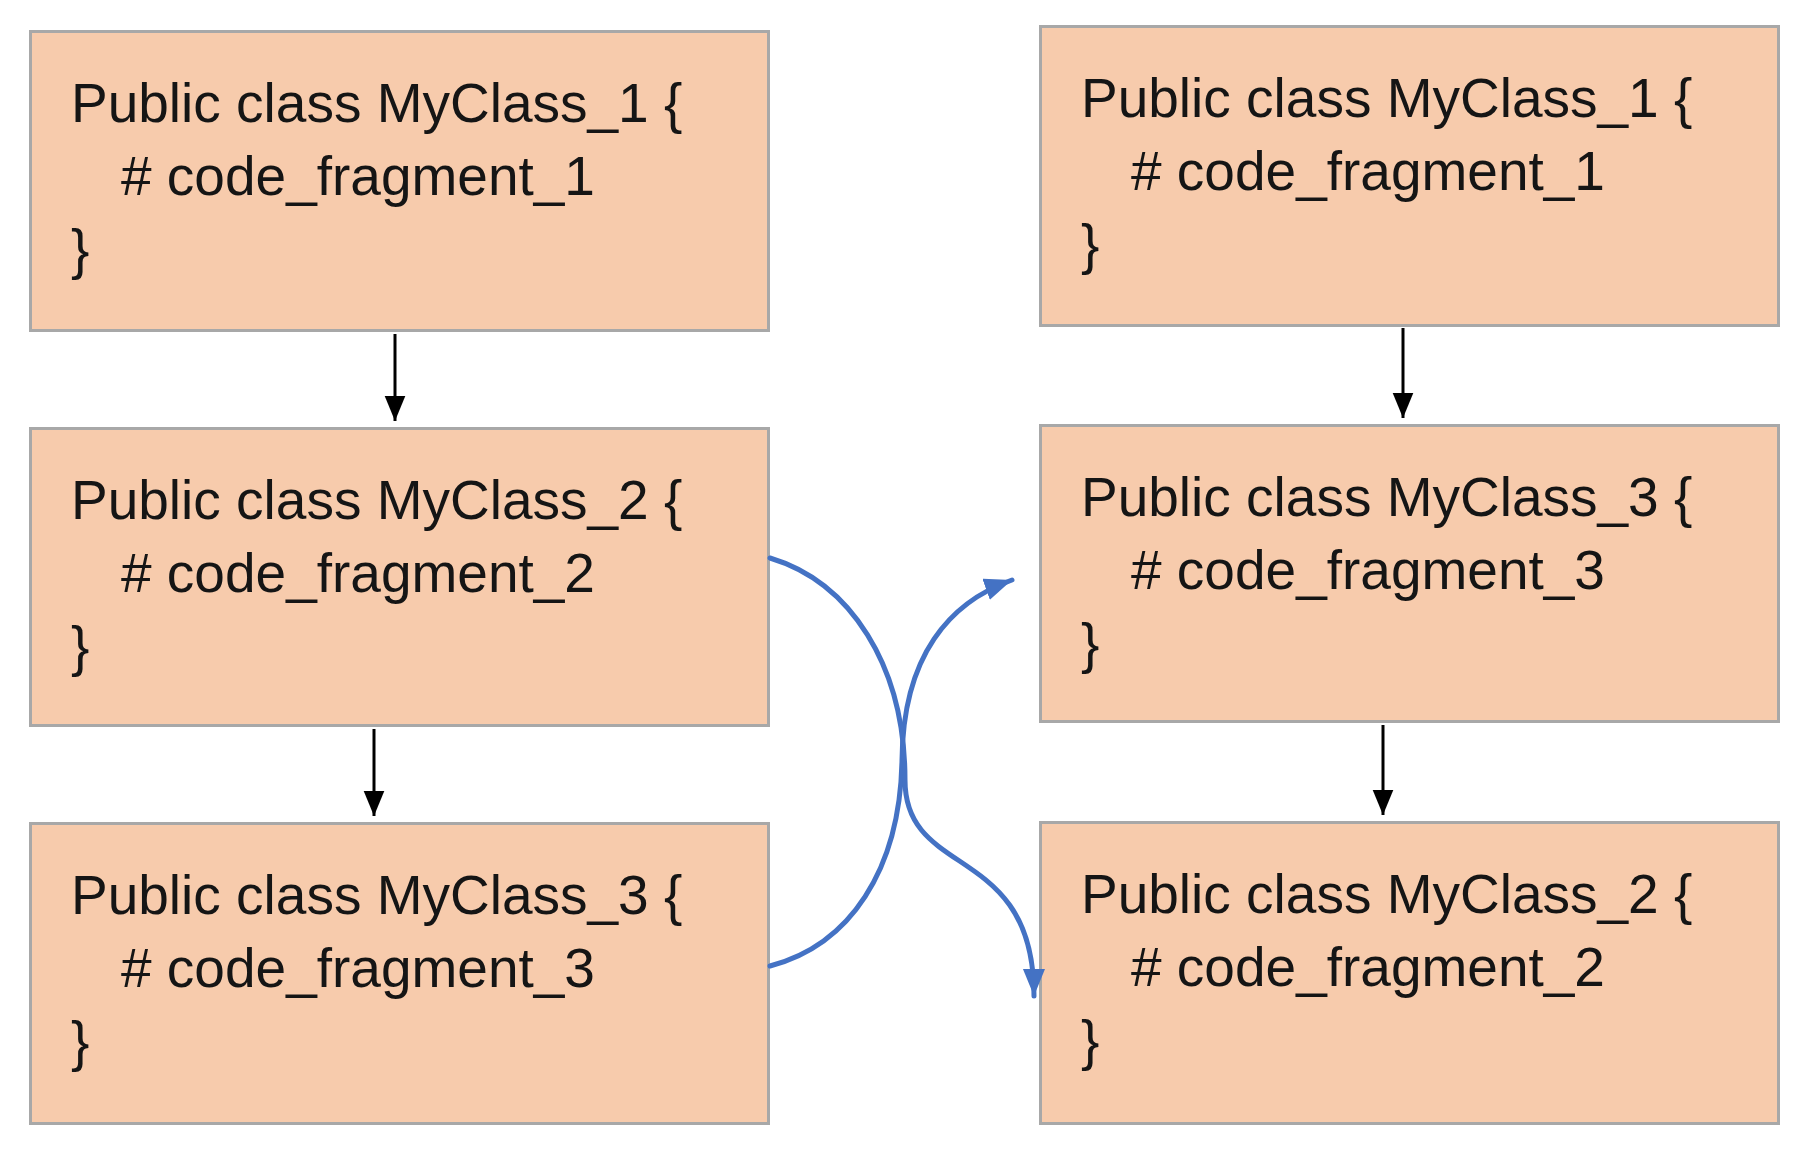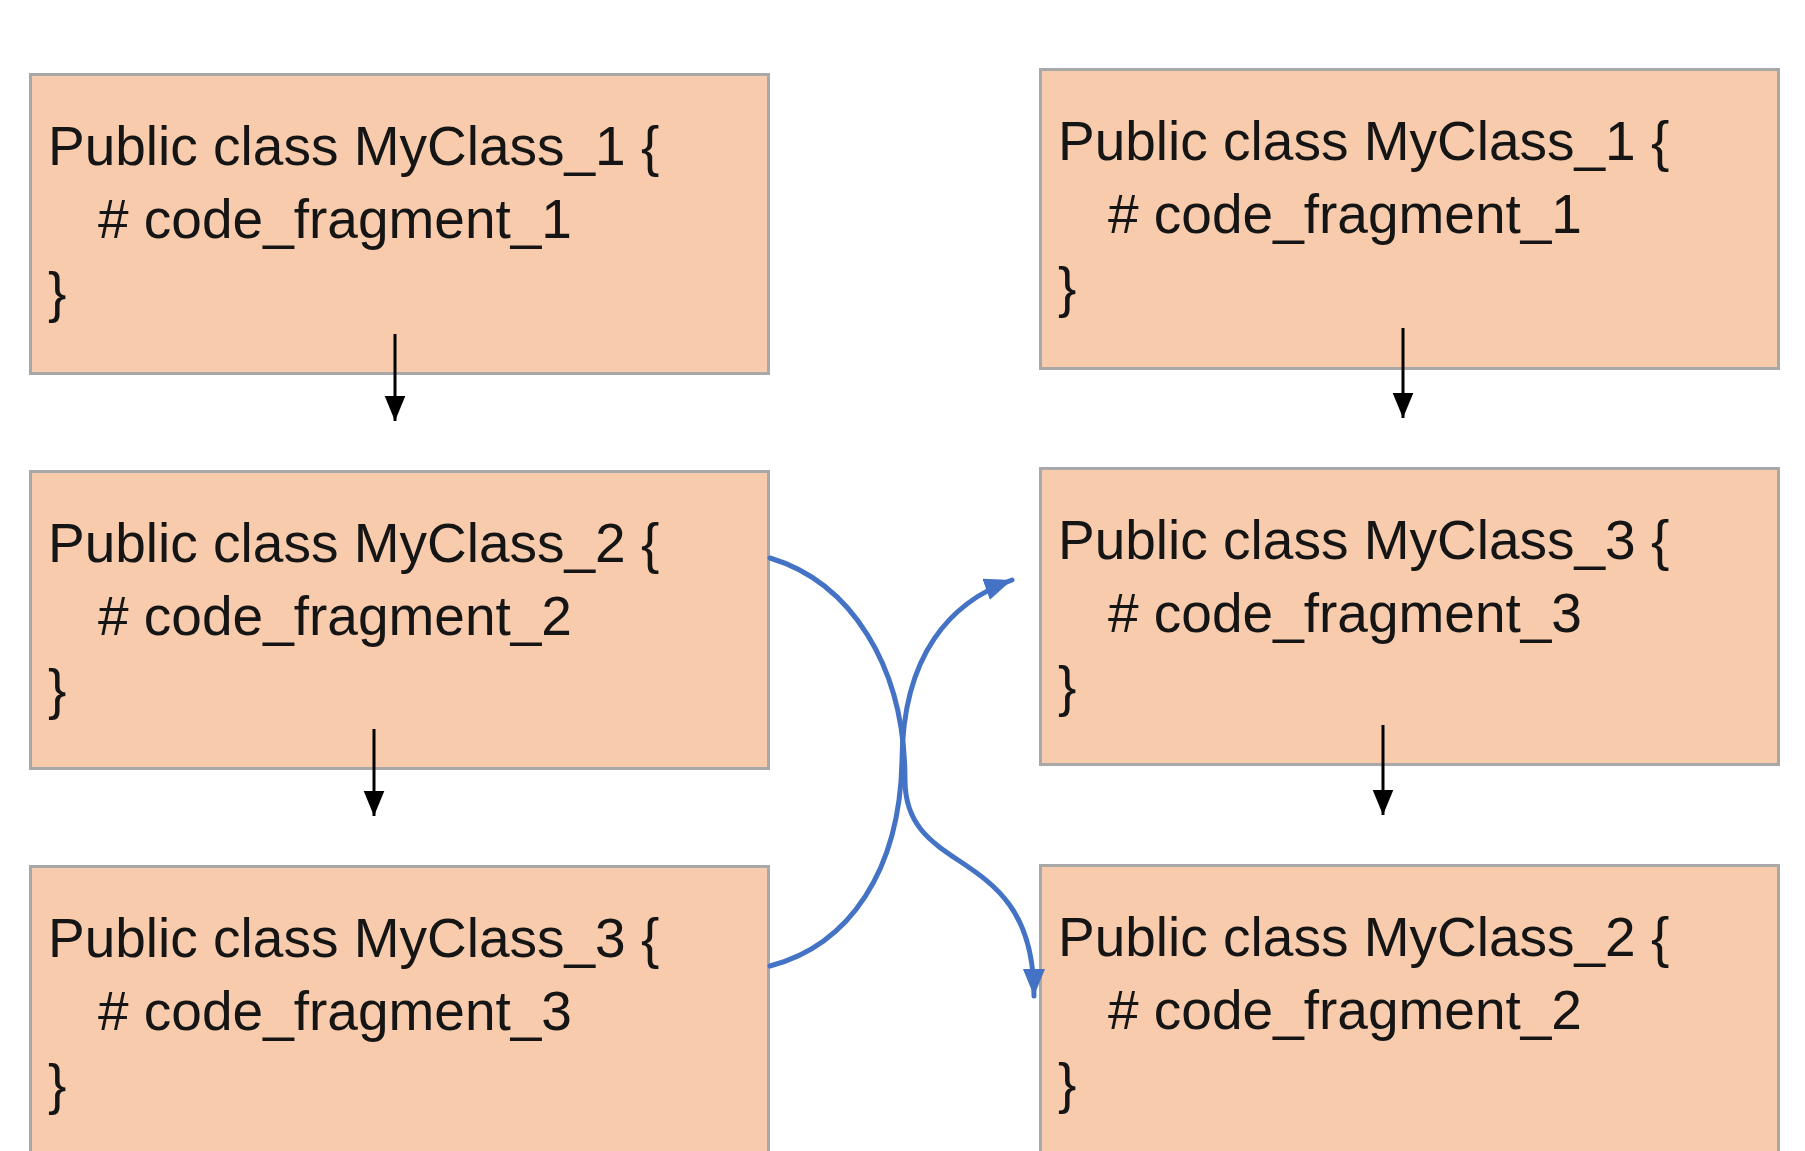--- a/index.html
+++ b/index.html
@@ -13,26 +13,25 @@
     height: 1151px;
     background: var(--background, #ffffff);
     font-family: "Liberation Sans", sans-serif;
     overflow: hidden;
   }
   .class-box {
     position: absolute;
     box-sizing: border-box;
     background: var(--box-fill, #f7cbac);
     border: 3px solid var(--box-border, #a8a8a8);
-    padding: 34px 16px;
+    padding: 34px 39px;
     color: var(--text, #151515);
     font-size: 55px;
     line-height: 73px;
     white-space: nowrap;
-    margin-top: 43px;
   }
   .class-box .line {
     display: block;
   }
   .class-box .line.indent {
     padding-left: 50px;
   }
   
   .box-l1 { left: 29px;  top: 30px;  width: 741px; height: 302px; }
   .box-l2 { left: 29px;  top: 427px; width: 741px; height: 300px; }

